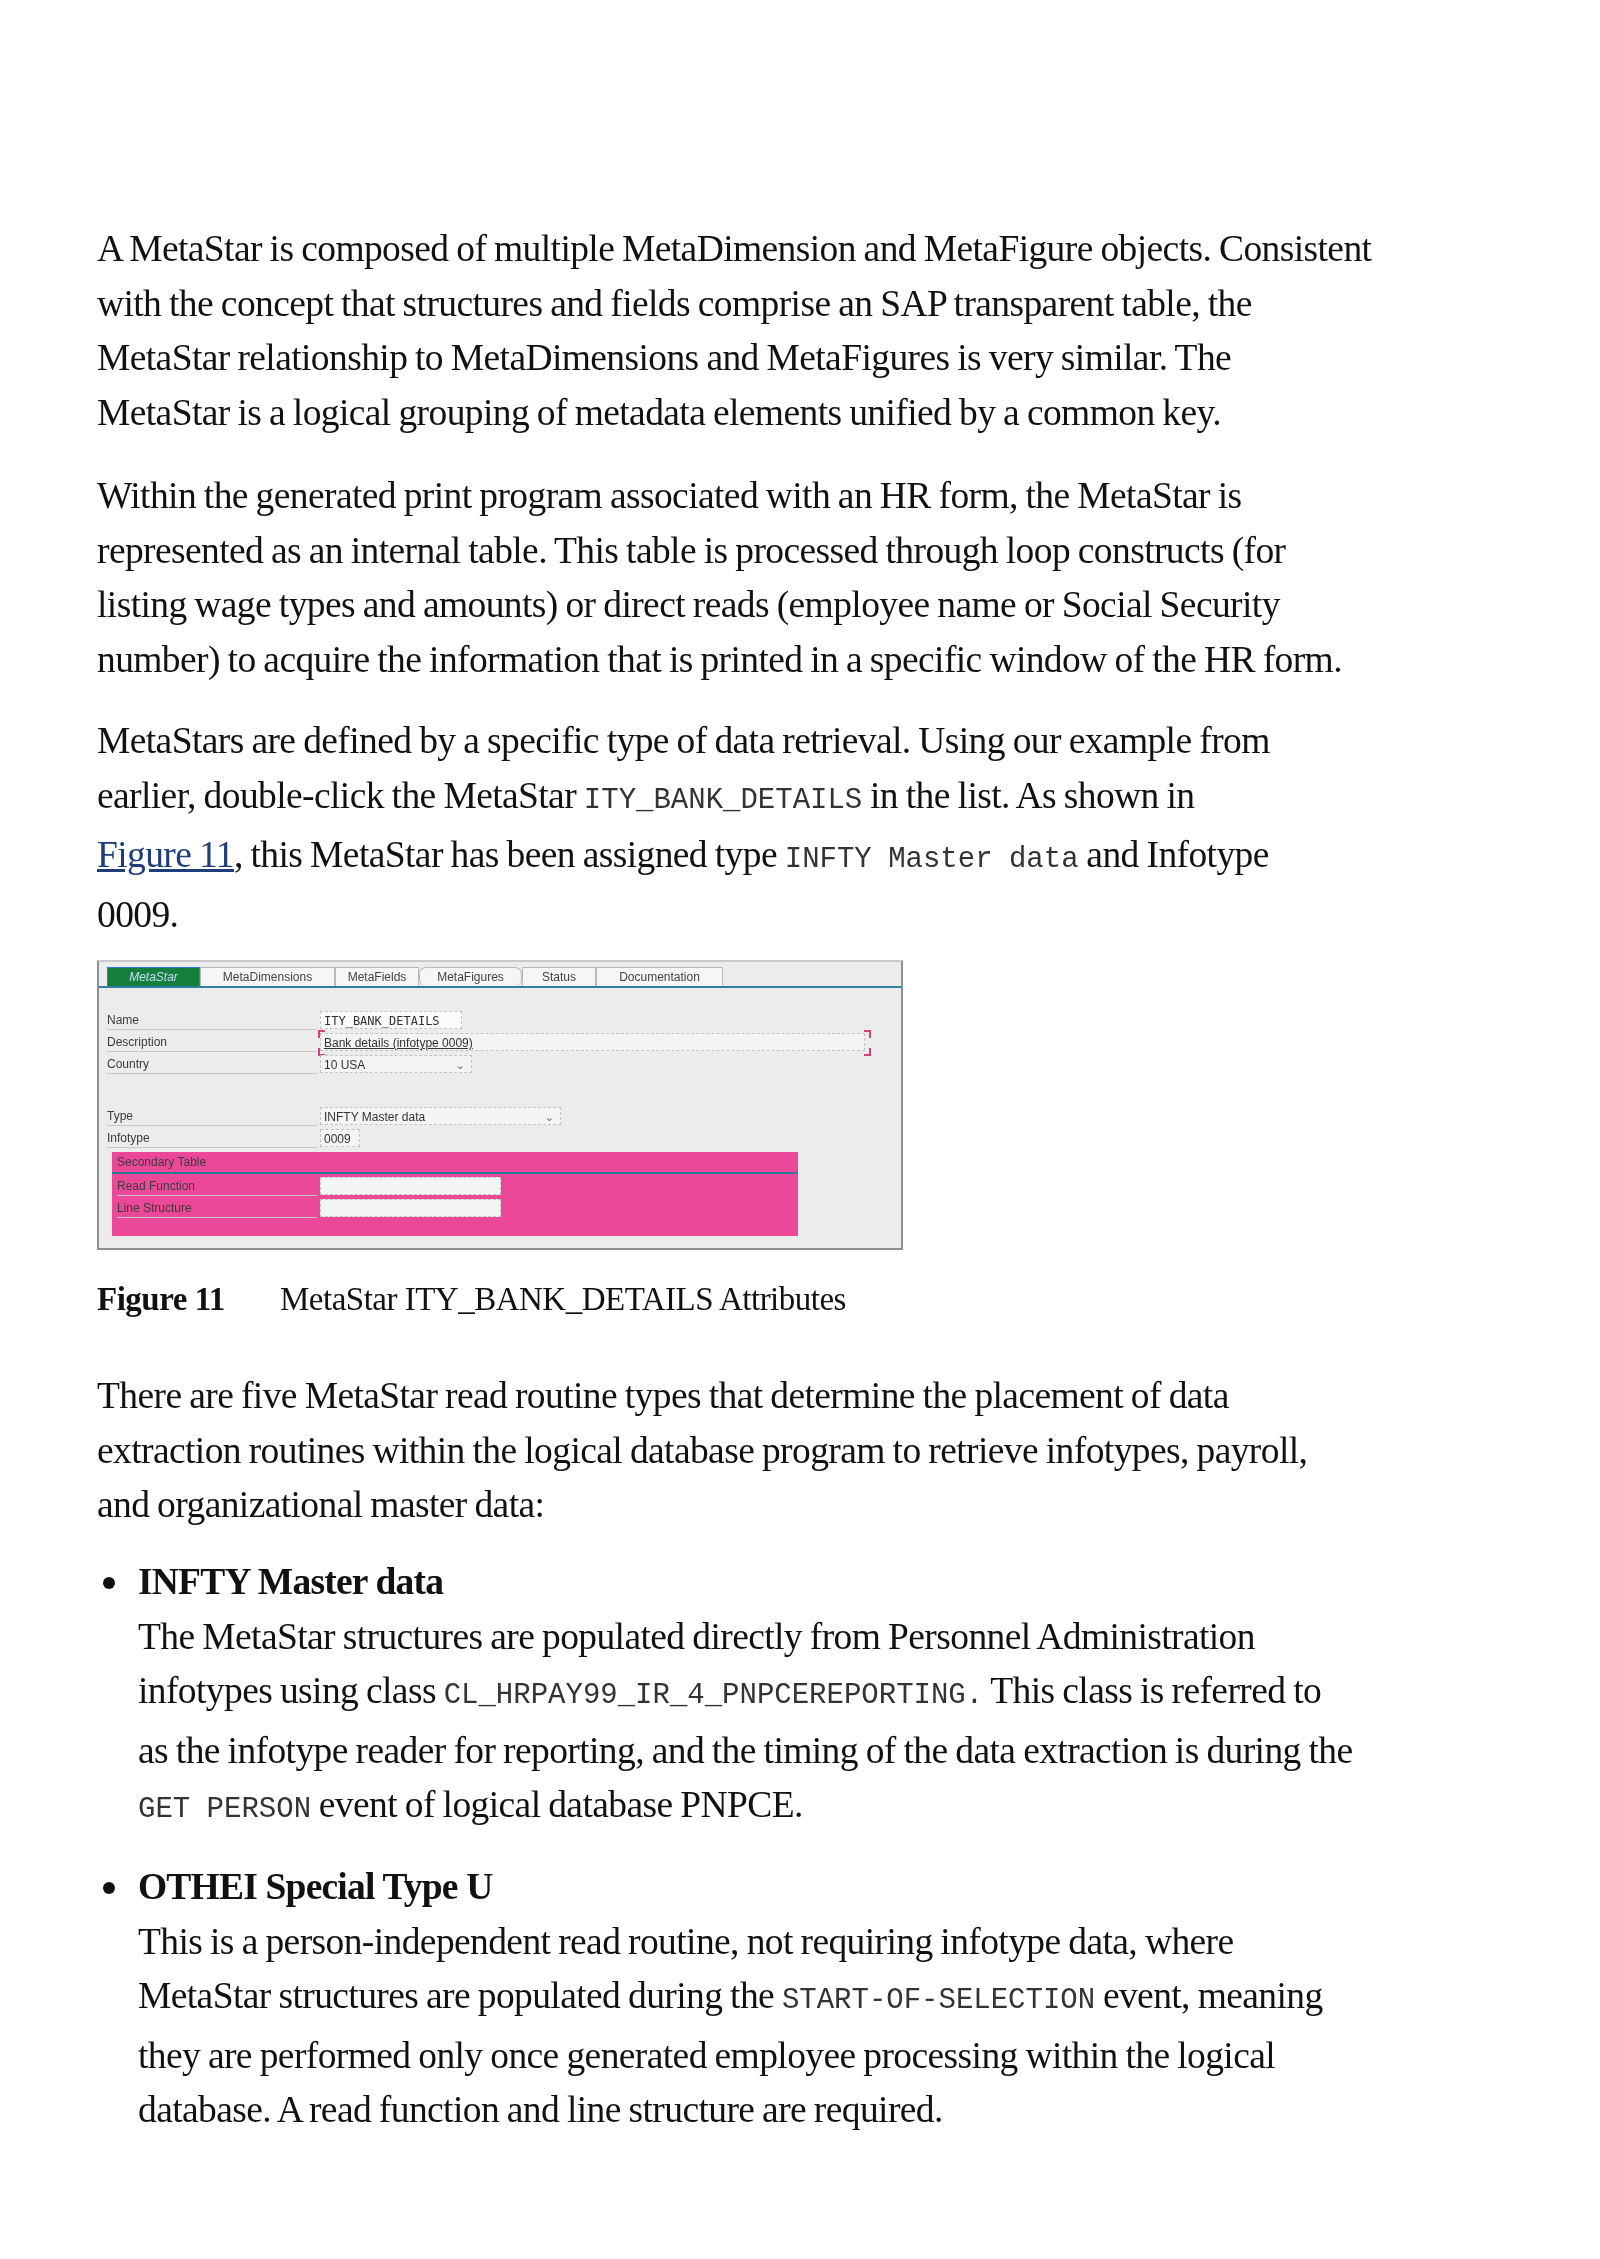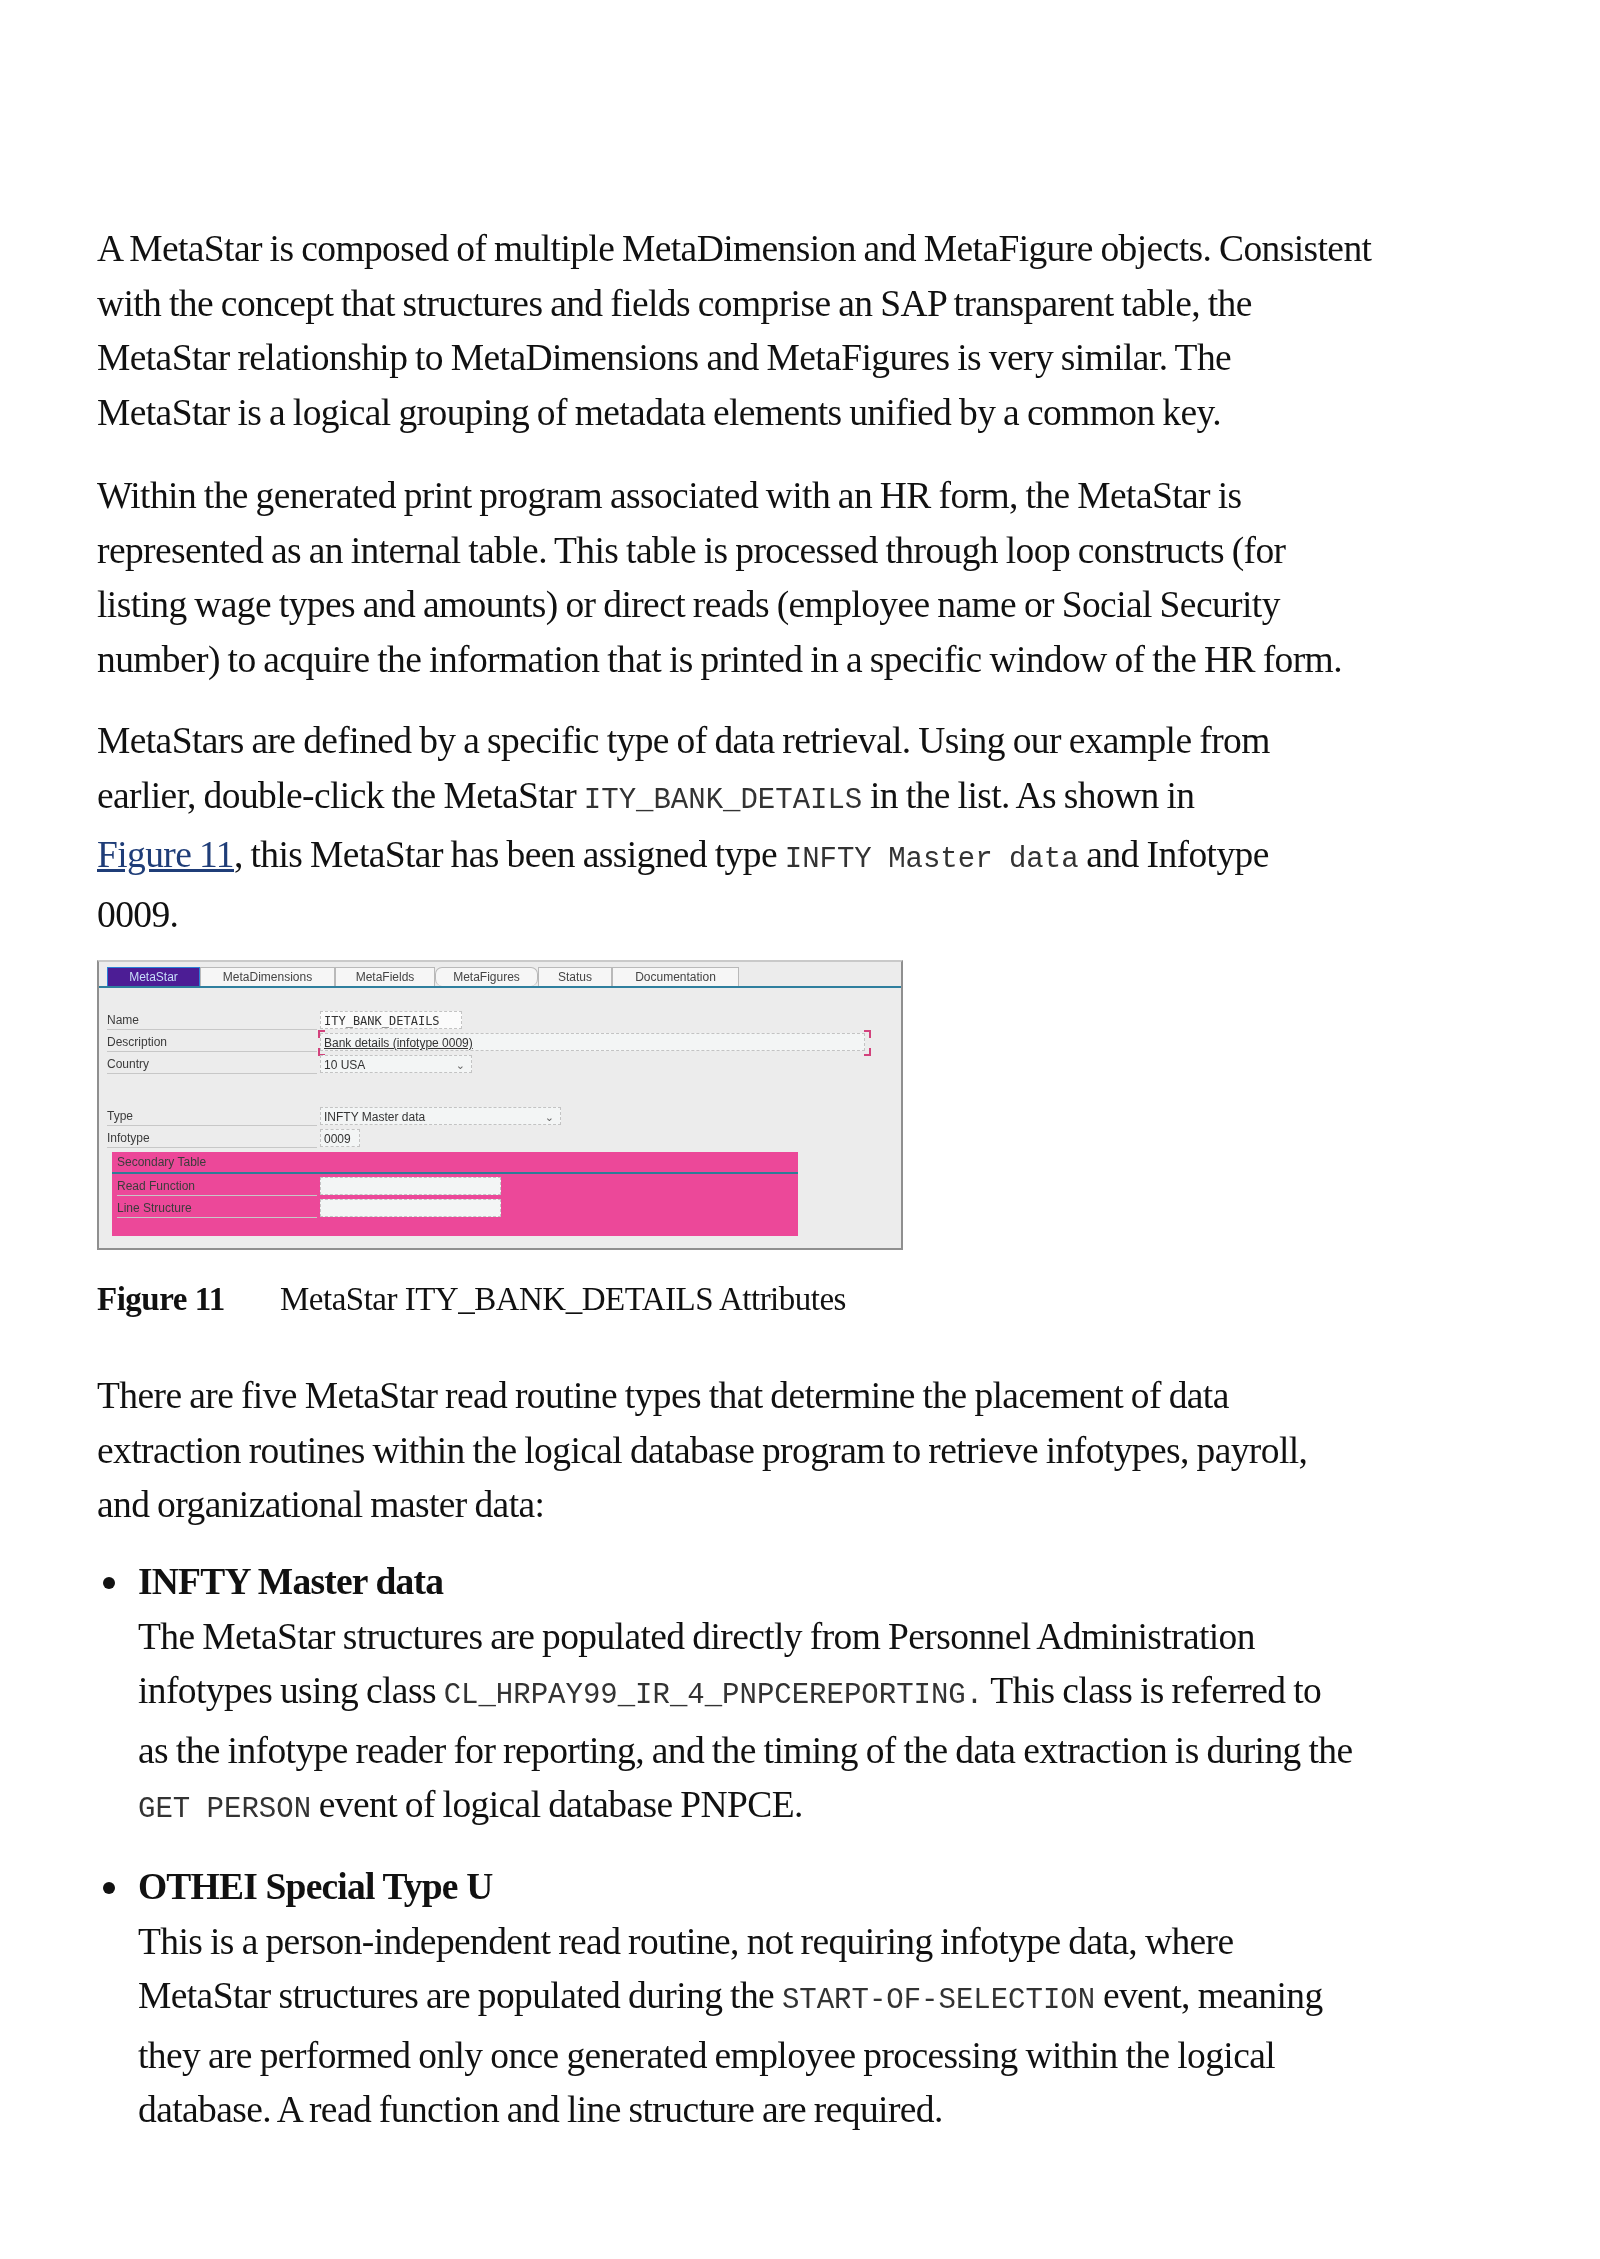--- a/index.html
+++ b/index.html
@@ -37,21 +37,21 @@
     box-sizing: border-box;
     font-family: "Liberation Sans", "DejaVu Sans", sans-serif; color: #3c3c3c;
     font-size: 12.5px;
   }
   .tabs { position: absolute; left: 8px; top: 5px; height: 20px; display: flex; }
   .tab {
     height: 19px; line-height: 19px; padding: 0; text-align: center;
     border: 1px solid #b9b9b9; border-bottom: none; background: #f6f6f6;
     box-sizing: border-box; color: #444; font-size: 12px;
   }
-  .tab.active { background: #4c1d95; color: #c8defa; border-color: #2b80d6; }
+  .tab.active { background: #15803d; color: #c8defa; border-color: #2b80d6; font-style: italic; }
   .tab-line { position: absolute; left: 0; right: 0; top: 24px; height: 2px; background: #2f7f9e; }
 
   .row-label {
     position: absolute; left: 8px; width: 210px; height: 18px; line-height: 18px;
     border-bottom: 1px solid #c7c7c7; color: #3c3c3c; font-size: 12px;
   }
   .field {
     position: absolute; height: 18px; line-height: 18px; box-sizing: border-box;
     border: 1px dashed #c3c3c3; background: #f3f5f5; padding-left: 3px;
     color: #333; font-size: 12px; white-space: nowrap; overflow: hidden;
@@ -115,21 +115,21 @@
     <span class="line">MetaStars are defined by a specific type of data retrieval. Using our example from</span>
     <span class="line"><span>earlier, double-click the MetaStar </span><code>ITY_BANK_DETAILS</code><span> in the list. As shown in</span></span>
     <span class="line"><a class="link" href="#figure-11">Figure 11</a><span>, this MetaStar has been assigned type </span><code>INFTY Master data</code><span> and Infotype</span></span>
     <span class="line">0009.</span>
   </p>
 
   <div class="figure" id="figure-11">
     <div class="tabs">
       <div class="tab active" style="width:93px;">MetaStar</div>
       <div class="tab" style="width:135px;">MetaDimensions</div>
-      <div class="tab" style="width:100px;">MetaFields</div>
+      <div class="tab" style="width:84px;">MetaFields</div>
       <div class="tab" style="width:103px;border-radius:7px;">MetaFigures</div>
       <div class="tab" style="width:74px;">Status</div>
       <div class="tab" style="width:127px;">Documentation</div>
     </div>
     <div class="tab-line"></div>
 
     <div class="row-label" style="top:49px;">Name</div>
     <div class="field mono-f" style="left:221px; top:49px; width:142px;">ITY_BANK_DETAILS</div>
 
     <div class="row-label" style="top:71px;">Description</div>

